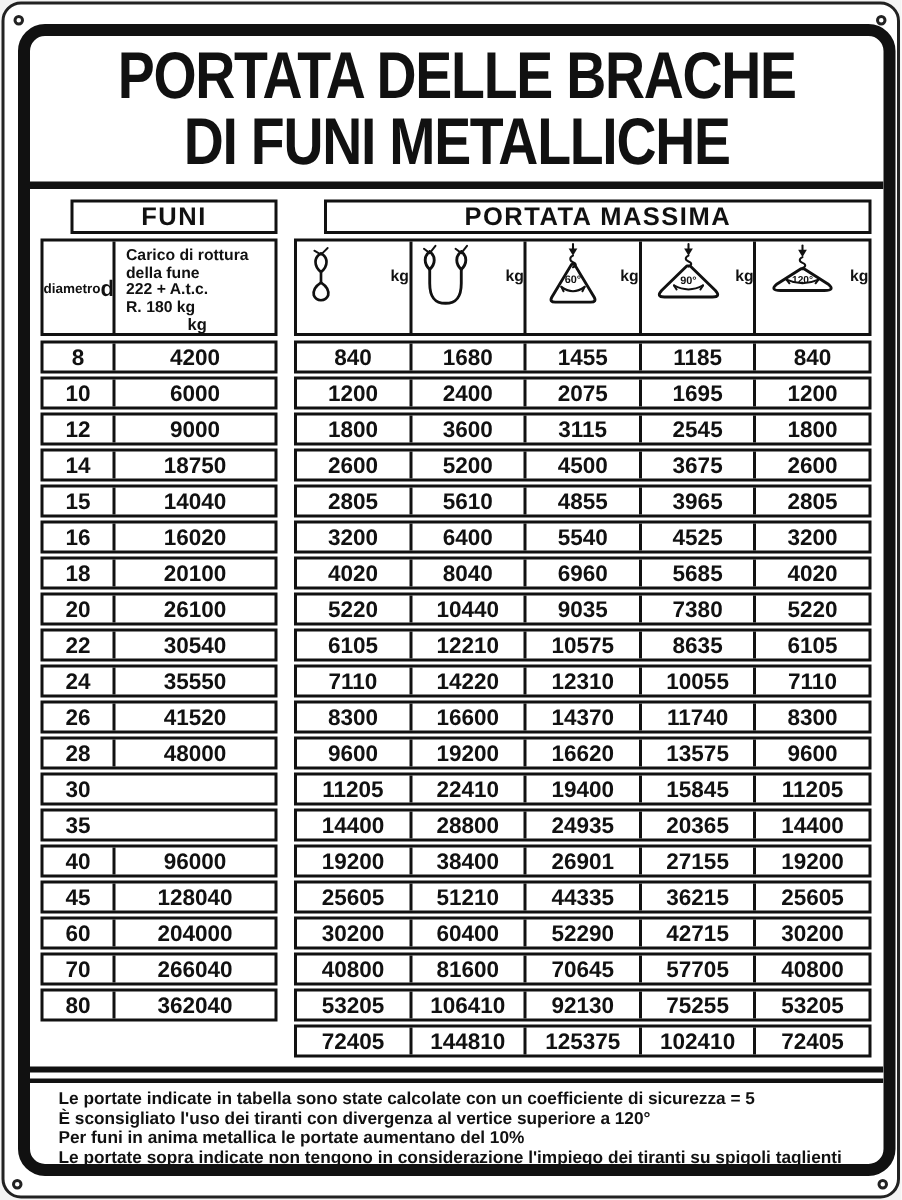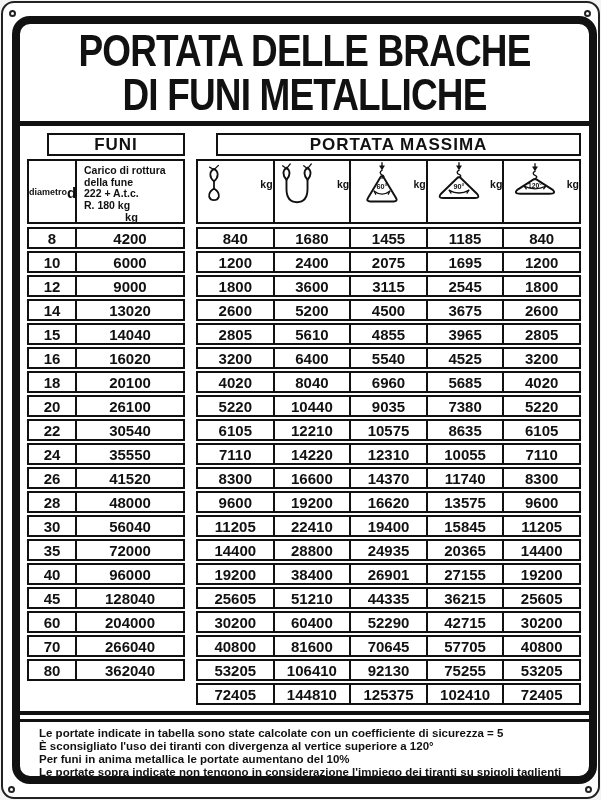--- a/index.html
+++ b/index.html
@@ -104,21 +104,21 @@
           <div class="strip row">
             <div class="cell d-cell">10</div>
             <div class="cell">6000</div>
           </div>
           <div class="strip row">
             <div class="cell d-cell">12</div>
             <div class="cell">9000</div>
           </div>
           <div class="strip row">
             <div class="cell d-cell">14</div>
-            <div class="cell">13020</div>
+            <div class="cell">18750</div>
           </div>
           <div class="strip row">
             <div class="cell d-cell">15</div>
             <div class="cell">14040</div>
           </div>
           <div class="strip row">
             <div class="cell d-cell">16</div>
             <div class="cell">16020</div>
           </div>
           <div class="strip row">
@@ -140,25 +140,23 @@
           <div class="strip row">
             <div class="cell d-cell">26</div>
             <div class="cell">41520</div>
           </div>
           <div class="strip row">
             <div class="cell d-cell">28</div>
             <div class="cell">48000</div>
           </div>
           <div class="strip row">
             <div class="cell d-cell">30</div>
-            <div class="cell">56040</div>
           </div>
           <div class="strip row">
             <div class="cell d-cell">35</div>
-            <div class="cell">72000</div>
           </div>
           <div class="strip row">
             <div class="cell d-cell">40</div>
             <div class="cell">96000</div>
           </div>
           <div class="strip row">
             <div class="cell d-cell">45</div>
             <div class="cell">128040</div>
           </div>
           <div class="strip row">

